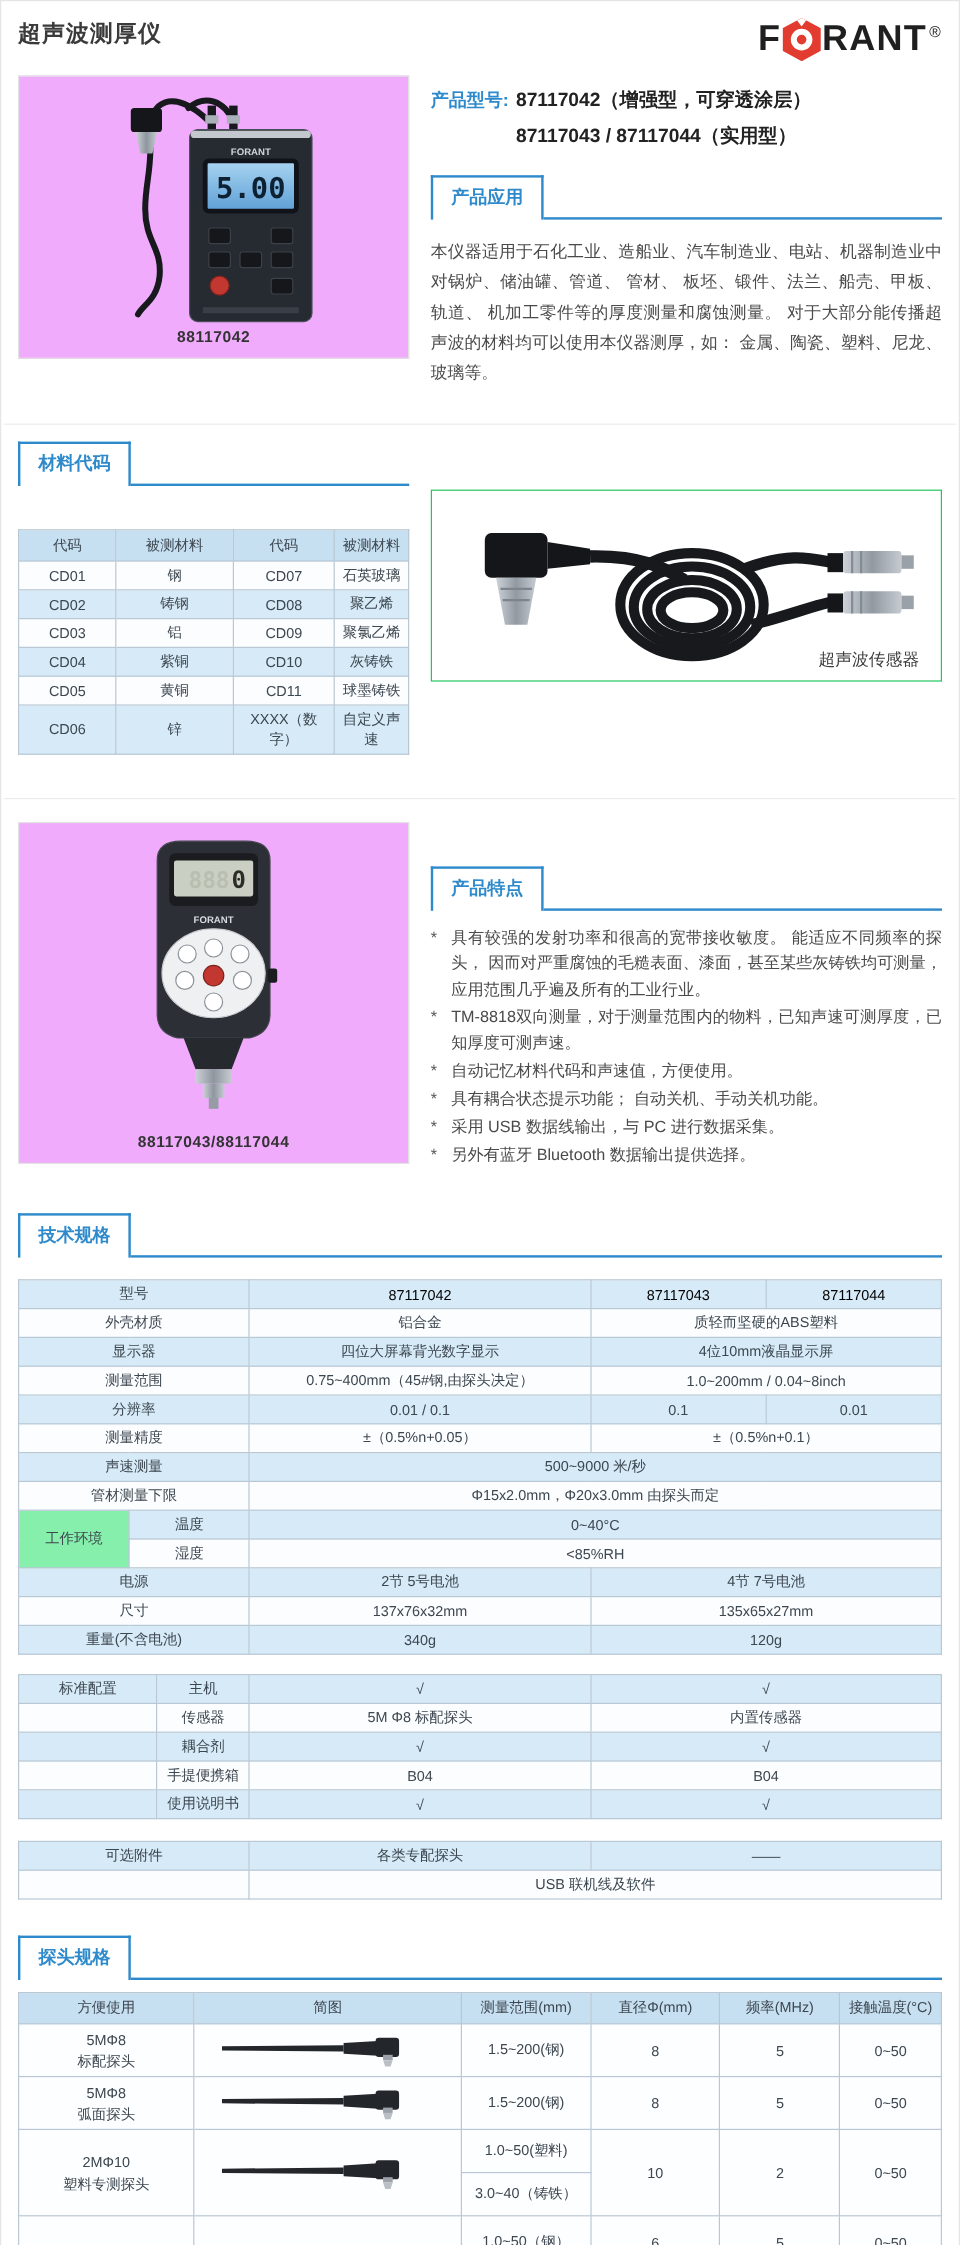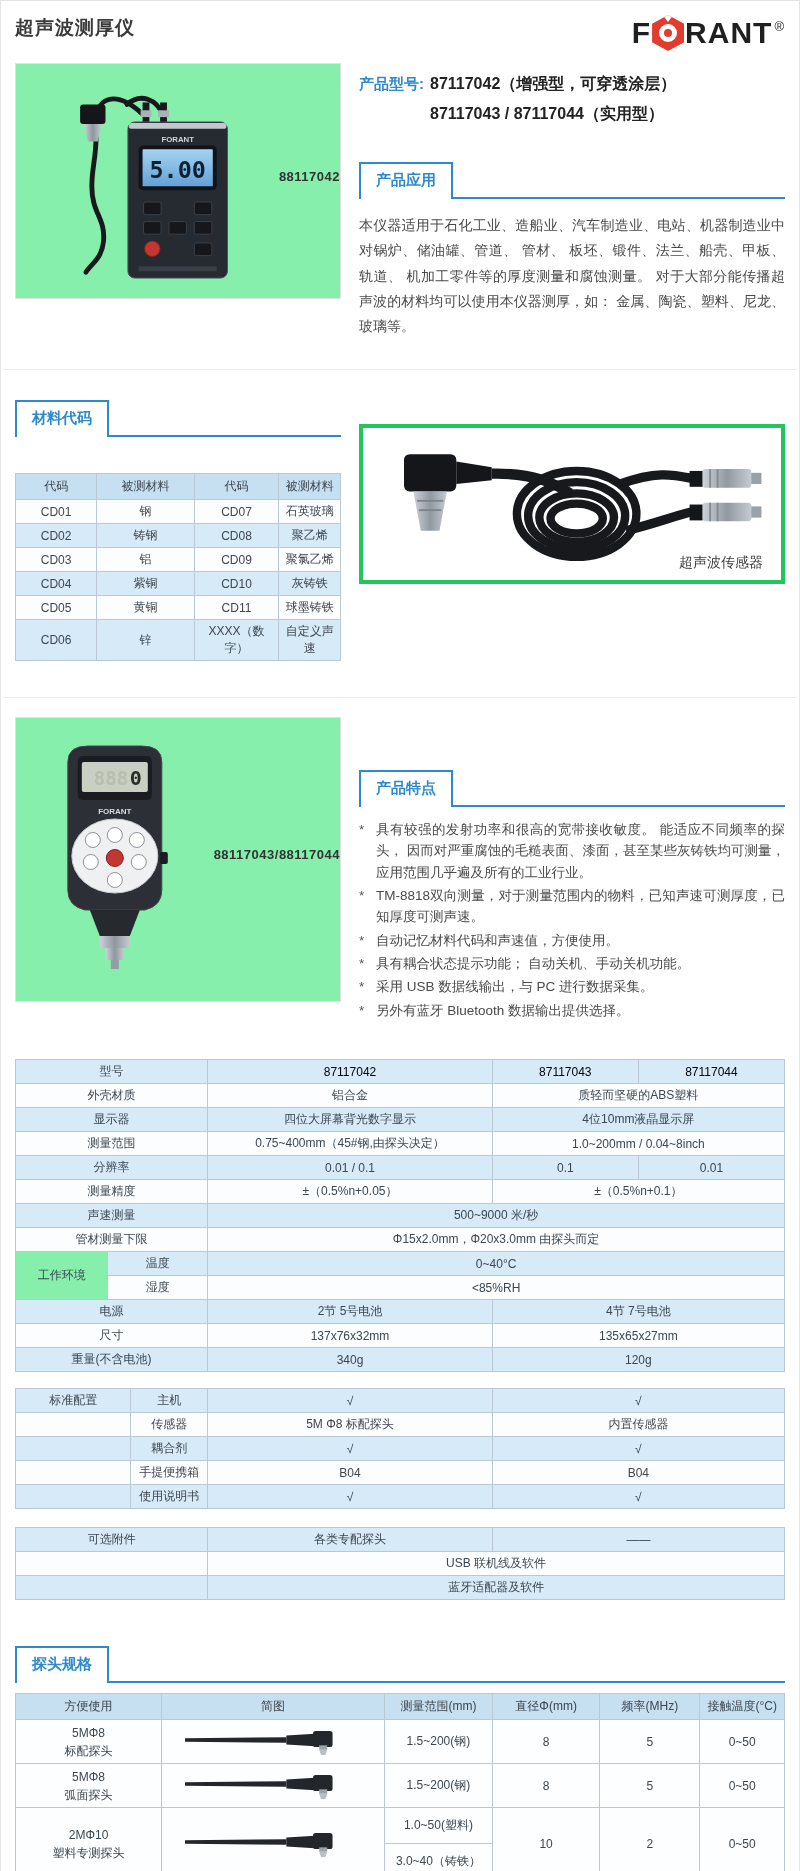--- a/index.html
+++ b/index.html
@@ -17,33 +17,33 @@
     border-left:6px solid transparent; border-right:6px solid transparent; border-top:8px solid #fff; }
   .logo sup { font-size:13px; font-weight:400; margin:-14px 0 0 2px; }
 
   .divider { border:none; border-top:1px solid #ececec; margin:0 2px; }
 
   
   .sec { display:flex; gap:18px; padding:4px 14px 0 14px; }
   .colL { width:326px; flex:none; }
   .colR { flex:1; min-width:0; }
 
-  .imgbox { border:1px solid #e2e2e2; background:#86efac; display:flex; flex-direction:row; align-items:center; justify-content:center; position:relative; }
+  .imgbox { border:1px solid #e2e2e2; background:#f0abfc; display:flex; flex-direction:column; align-items:center; justify-content:center; position:relative; }
   .imgbox svg { flex:1; }
   .caption { font-size:13px; font-weight:bold; color:#333; text-align:center; padding-bottom:10px; letter-spacing:0.5px; }
 
   
   .model { display:flex; align-items:baseline; margin-top:6px; }
   .model-label { color:#2e8acb; font-size:15px; font-weight:bold; white-space:nowrap; margin-right:6px; }
   .model-vals { font-size:16px; font-weight:bold; color:#222; line-height:1.85; }
 
   
   .tabrow { display:flex; align-items:stretch; margin-top:18px; }
   .tab { border:2px solid #2e8acb; border-bottom:none; color:#2e8acb; font-size:15px; font-weight:bold;
-    padding:7px 15px 9px 15px; white-space:nowrap;margin-top:16px; }
+    padding:7px 15px 9px 15px; white-space:nowrap; }
   .tabline { flex:1; border-bottom:2px solid #2e8acb; }
 
   .para { margin-top:14px; font-size:14px; line-height:1.8; text-align:justify; color:#4a4a4a; }
 
   
   table { border-collapse:collapse; width:100%; table-layout:fixed; border:1px solid #9db2c1; }
   th, td { border:1px solid #b9c8d4; font-size:12px; color:#3d4750; text-align:center; padding:3px 4px; word-break:break-all; }
   thead th { background:#c6dff1; font-weight:normal; height:26px; }
   tr.blue td { background:#d6eaf7; }
   tr.white td { background:#fbfdff; }
@@ -55,21 +55,21 @@
   .t-probe td { background:#fdfeff; }
   .t-probe .model-cell { line-height:1.5; }
   .t-probe td.diag { padding:2px 6px; }
 
   
   .features { list-style:none; margin-top:12px; }
   .features li { display:flex; gap:7px; font-size:13.5px; line-height:1.58; color:#4a4a4a; margin-bottom:2px; text-align:justify; }
   .features .b { flex:none; width:10px; color:#555; }
 
   
-  .sensorbox { border:4px solid #22c55e; margin-top:50px; height:160px; position:relative; display:flex; justify-content:center;text-decoration:underline; }
+  .sensorbox { border:1px solid #22c55e; margin-top:50px; height:160px; position:relative; display:flex; align-items:center; justify-content:center;text-decoration:underline; }
   .sensorbox .cap { position:absolute; right:18px; bottom:8px; font-size:14px; color:#3c3c3c; }
 
   .wide { padding:0 14px; }
   .mt16 { margin-top:16px; } .mt18 { margin-top:18px; } .mt30 { margin-top:30px; } .mt36 { margin-top:36px; } .mt10 { margin-top:10px; }
 </style>
 </head>
 <body>
 
 <div class="page">
 
@@ -317,20 +317,24 @@
           </li>
         <li>
             <span class="b">*</span>
             <span>另外有蓝牙 Bluetooth 数据输出提供选择。</span>
           </li>
       </ul>
     </div>
   </div>
 
   <div class="wide mt36">
+    <div class="tabrow">
+      <div class="tab">技术规格</div>
+      <div class="tabline"></div>
+    </div>
 
     <table class="t-spec mt18">
       <colgroup>
           <col style="width:12%">
           <col style="width:13%">
           <col style="width:37%">
           <col style="width:19%">
           <col style="width:19%">
         </colgroup>
       <tbody>
@@ -450,24 +454,20 @@
         </colgroup>
       <tbody>
         <tr class="blue">
           <td>可选附件</td>
           <td>各类专配探头</td>
           <td>——</td>
         </tr>
         <tr class="white">
           <td></td>
           <td colspan="2">USB 联机线及软件</td>
-        </tr>
-        <tr class="blue">
-          <td></td>
-          <td colspan="2">蓝牙适配器及软件</td>
         </tr>
       </tbody>
     </table>
   </div>
 
   <div class="wide mt30">
     <div class="tabrow">
       <div class="tab">探头规格</div>
       <div class="tabline"></div>
     </div>

